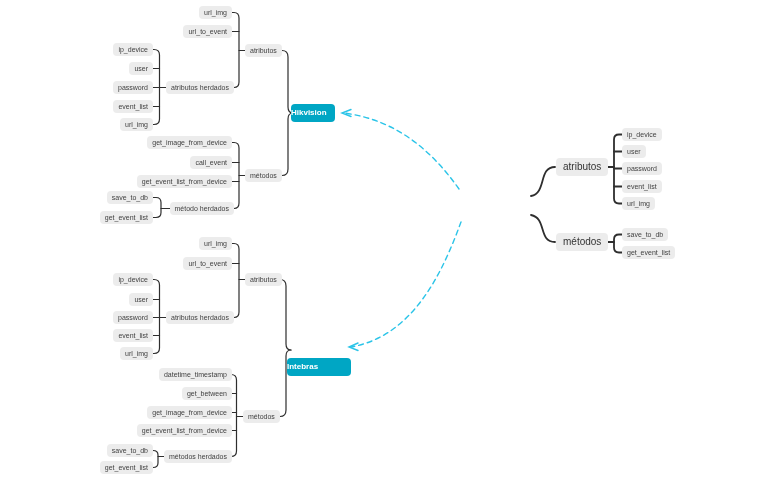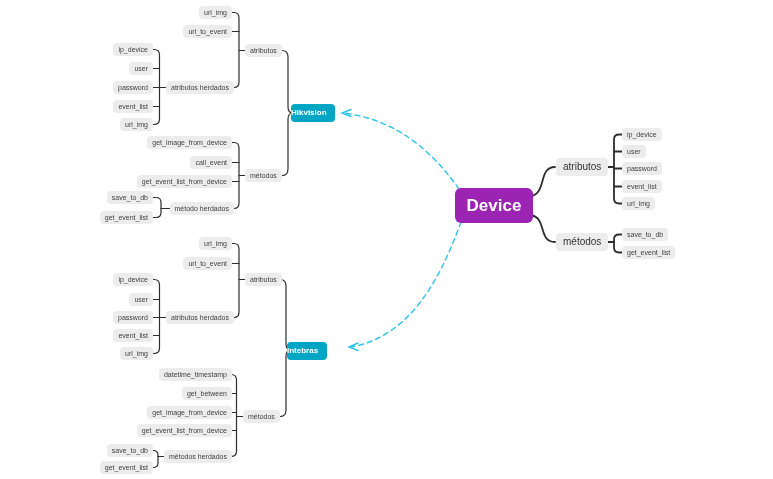--- a/index.html
+++ b/index.html
@@ -9,21 +9,21 @@
   .n{position:absolute;background:#ececec;color:#3f3f3f;font-size:7px;line-height:7px;
      padding:3px 5px;border-radius:4px;white-space:nowrap;z-index:2;}
   .n1{position:absolute;background:#ececec;color:#333;font-size:10px;line-height:10px;
      padding:4px 7px;border-radius:4px;white-space:nowrap;z-index:2;}
   .root{position:absolute;left:455px;top:188px;width:78px;background:#9b25b2;color:#fff;
      font-weight:bold;font-size:17px;line-height:17px;text-align:center;padding:9px 0;
      border-radius:6px;z-index:3;box-sizing:content-box;}
   .sub{position:absolute;background:#00a6c4;color:#fff;font-weight:bold;font-size:8px;
      line-height:8px;text-align:left;padding:5px 0;border-radius:4px;z-index:3;}
   #hikvision{left:291px;top:104px;width:44px;}
-  #intebras{left:287px;top:342px;width:40px;}
+  #intebras{left:287px;top:358px;width:64px;}
 </style>
 </head>
 <body>
 
 <div id="canvas">
 
   <svg id="links" width="773" height="479" viewBox="0 0 773 479">
 
     <g stroke="#2e2e2e" stroke-width="1.8" fill="none" stroke-linecap="round">
       <path d="M 531 196 C 547 193 538 167 555 167"></path>
@@ -62,21 +62,20 @@
     </g>
 
     <g stroke="#2bc4e8" stroke-width="1.4" fill="none" stroke-linecap="round">
       <path stroke-dasharray="5 4" d="M 459 189 C 432 151 397 120 344 113"></path>
       <path d="M 351 109.5 L 342 113 L 351 116.5"></path>
       <path stroke-dasharray="5 4" d="M 461 222 C 443 271 414 336 351 347"></path>
       <path d="M 358 343 L 349 347 L 358 350.5"></path>
     </g>
   </svg>
 
-  <div class="root">Device</div>
 
   <div class="n1" style="left:556px;top:158px;">atributos</div>
   <div class="n" style="left:622px;top:128px;">ip_device</div>
   <div class="n" style="left:622px;top:145px;">user</div>
   <div class="n" style="left:622px;top:162px;">password</div>
   <div class="n" style="left:622px;top:180px;">event_list</div>
   <div class="n" style="left:622px;top:197px;">url_img</div>
   <div class="n1" style="left:556px;top:233px;">métodos</div>
   <div class="n" style="left:622px;top:228px;">save_to_db</div>
   <div class="n" style="left:622px;top:246px;">get_event_list</div>

